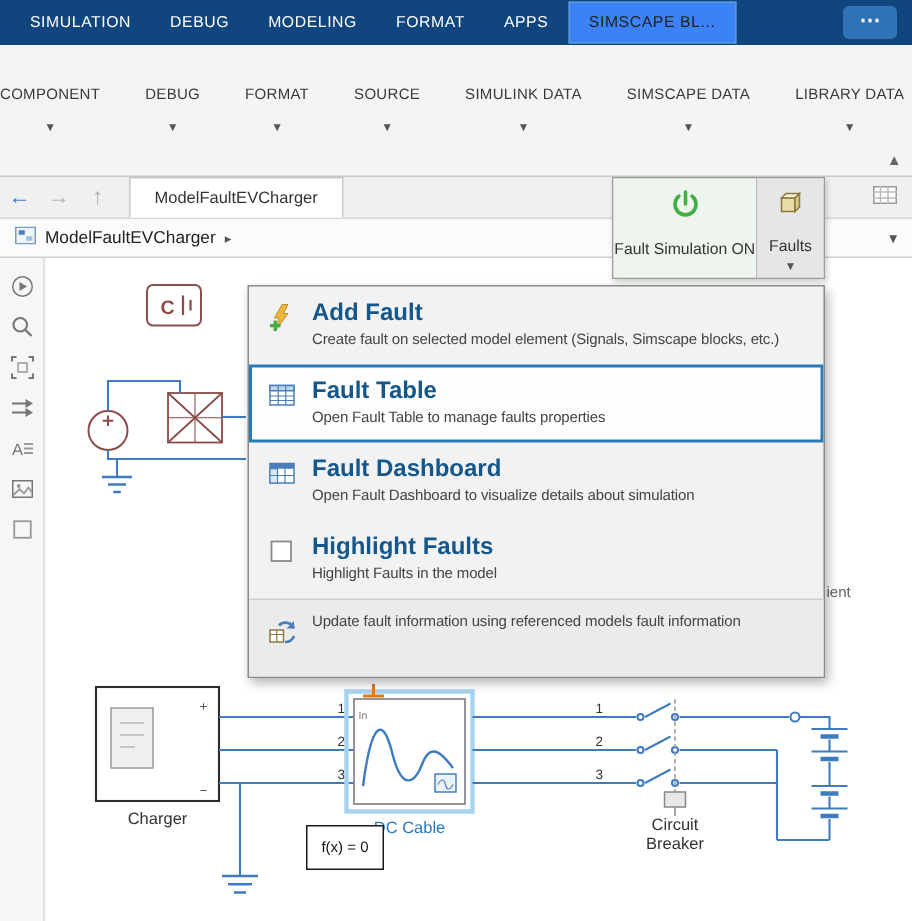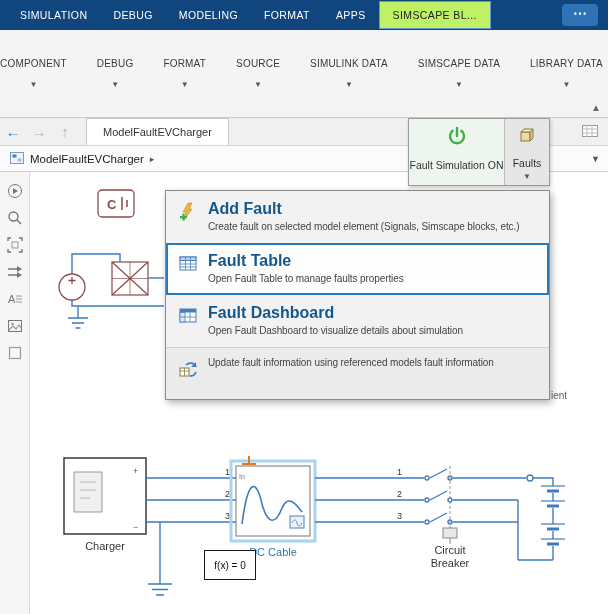--- a/index.html
+++ b/index.html
@@ -4,21 +4,21 @@
 <style>
   * { margin:0; padding:0; box-sizing:border-box; }
   body { font-family:"Liberation Sans", sans-serif; background:#fff; }
   .app { position:relative; width:608px; height:614px; overflow:hidden; background:#fff; }
 
   
   .header { position:absolute; left:0; top:0; width:608px; height:30px;
             background:#11457d; display:flex; align-items:center; padding-left:7px; }
   .hd-tab { padding:0 13px; font-size:10.5px; color:#fff; letter-spacing:.4px;
             line-height:28px; height:28px; white-space:nowrap; cursor:default; }
-  .hd-tab.active { background:#bef264; color:#222; border:1px solid #5b9bd5; line-height:26px; }
+  .hd-tab.active { background:#3b82f6; color:#222; border:1px solid #5b9bd5; line-height:26px; }
   .hd-more { margin-left:auto; margin-right:10px; width:36px; height:22px; background:#2f72b5;
              border-radius:4px; color:#fff; text-align:center; line-height:19px; font-size:14px; font-weight:bold; }
 
   
   .ribbon { position:absolute; left:0; top:30px; width:608px; height:88px; background:#f4f4f4;
             border-bottom:1px solid #c9c9c9; display:flex; align-items:stretch;gap:15px; }
   .rb-group { display:flex; flex-direction:column; align-items:center; justify-content:center; }
   .rb-label { font-size:10px; color:#3a3a3a; letter-spacing:.2px; white-space:nowrap; }
   .rb-chevron { font-size:8px; color:#555; margin-top:11px; }
   .rb-sep { width:1px; background:#d8d8d8; margin:10px 0; }
@@ -368,20 +368,31 @@
             <rect x="2" y="3" width="16" height="3.5" fill="#4a7ebb"></rect>
             <rect x="2" y="6.5" width="5" height="9.5" fill="#dcE9f5" stroke="#4a7ebb" stroke-width="0.8"></rect>
             <path d="M2 11h16 M12 6.5V16" stroke="#4a7ebb" stroke-width="0.8"></path>
           </svg>
       </span>
       <div class="mi-text">
         <div class="mi-title">Fault Dashboard</div>
         <div class="mi-desc">Open Fault Dashboard to visualize details about simulation</div>
       </div>
     </div>
+    <div class="menu-item">
+      <span class="mi-icon">
+        <svg width="20" height="20" viewBox="0 0 20 20">
+            <rect x="3" y="3" width="13" height="13" fill="#fff" stroke="#8a8a8a" stroke-width="1.2"></rect>
+          </svg>
+      </span>
+      <div class="mi-text">
+        <div class="mi-title">Highlight Faults</div>
+        <div class="mi-desc">Highlight Faults in the model</div>
+      </div>
+    </div>
     <div class="menu-item gray">
       <span class="mi-icon">
         <svg width="20" height="20" viewBox="0 0 20 20">
             <rect x="2" y="9" width="9" height="8" fill="#fff" stroke="#8a7a40"></rect>
             <path d="M2 12h9 M6.5 9v8" stroke="#8a7a40" stroke-width="0.8"></path>
             <path d="M8 6a6 6 0 0 1 10 2" fill="none" stroke="#4a7ebb" stroke-width="1.8"></path>
             <path d="M18 3v5h-5z" fill="#4a7ebb"></path>
             <path d="M18 13a6 6 0 0 1-6 4" fill="none" stroke="#4a7ebb" stroke-width="1.8"></path>
           </svg>
       </span>

